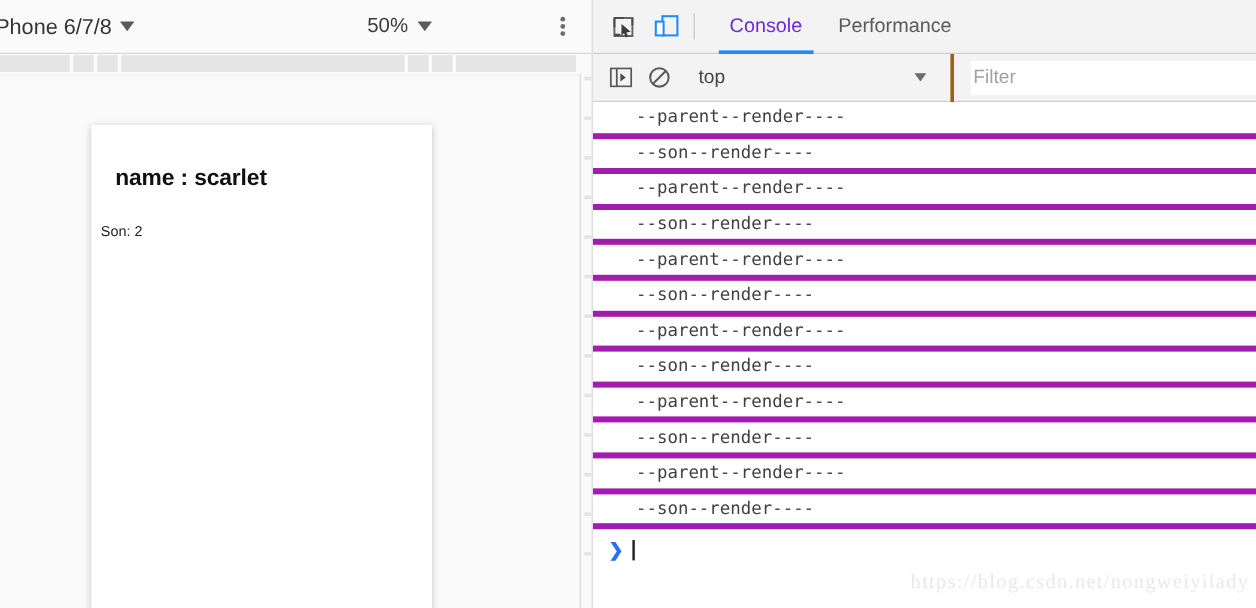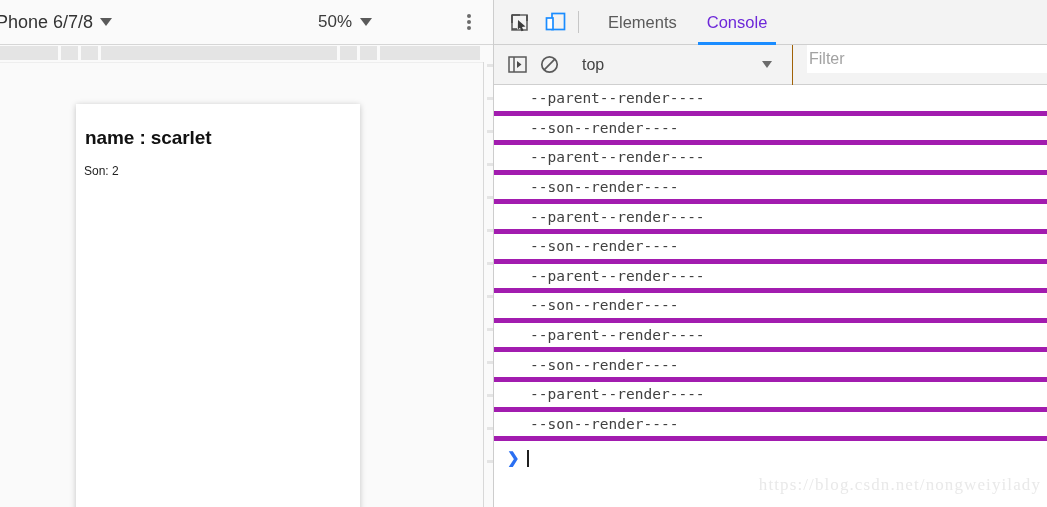--- a/index.html
+++ b/index.html
@@ -69,21 +69,21 @@
     gap: 22px;
     font-size: 17px;
     color: #9e9e9e;
   }
   .dim-x {
     color: #6b6b6b;
     font-size: 16px;
   }
   .zoom-group {
     position: absolute;
-    left: 318px;
+    left: 306px;
     display: flex;
     align-items: center;
     gap: 8px;
     font-size: 17px;
     color: #3b3b3b;
     justify-content: space-between;
   }
   .kebab {
     position: absolute;
     left: 460px;
@@ -157,21 +157,21 @@
   .phone-frame {
     position: absolute;
     left: 76px;
     top: 42px;
     width: 284px;
     height: 420px;
     background: #ffffff;
     box-shadow: 0 1px 6px rgba(0,0,0,0.22);
   }
   .page-heading {
-    margin: 1px;
+    margin: 12px;
     padding: 22px 0 0 8px;
     font-size: 19px;
     font-weight: bold;
     color: #111;
     letter-spacing: -0.1px;
   }
   .page-sub {
     margin: 0;
     padding: 14px 11px 0 8px;
     font-size: 12px;
@@ -270,22 +270,22 @@
     height: 0;
     border-left: 5px solid transparent;
     border-right: 5px solid transparent;
     border-top: 7px solid #6b6b6b;
   }
   .filter-wrap {
     flex: 1;
     margin-left: 10px;
     height: 40px;
     display: flex;
-    align-items: flex-start;
-    border-left: 1px solid #a16207;
+    align-items: center;
+    border-left: 3px solid #a16207;
     padding-left: 14px;
   }
   .filter-input {
     width: 100%;
     height: 26px;
     border: none;
     outline: none;
     background: #ffffff;
     font-size: 16px;
     color: #333;
@@ -423,25 +423,25 @@
         </div>
         <div class="icon-btn">
           <svg width="21" height="21" viewBox="0 0 21 21">
             <rect x="7" y="1.5" width="12.5" height="16" stroke="#1a8cff" stroke-width="1.7" fill="none"></rect>
             <rect x="1.5" y="6" width="6.5" height="11.5" stroke="#1a8cff" stroke-width="1.7" fill="#ffffff"></rect>
           </svg>
         </div>
       </div>
       <div class="vsep"></div>
       <div class="tabs">
-        <div class="tab">
-            <span>Elements</span>
-          </div>
         <div class="tab active">
             <span>Console</span>
+          </div>
+        <div class="tab">
+            <span>Performance</span>
           </div>
       </div>
     </div>
 
     <div class="console-toolbar">
       <div class="icon-btn">
         <svg width="19" height="17" viewBox="0 0 19 17">
           <rect x="1" y="1" width="17" height="15" stroke="#5a5a5a" stroke-width="1.5" fill="none"></rect>
           <line x1="6" y1="1" x2="6" y2="16" stroke="#5a5a5a" stroke-width="1.5"></line>
           <path d="M9 5 L13.5 8.5 L9 12 Z" fill="#4a4a4a"></path>

